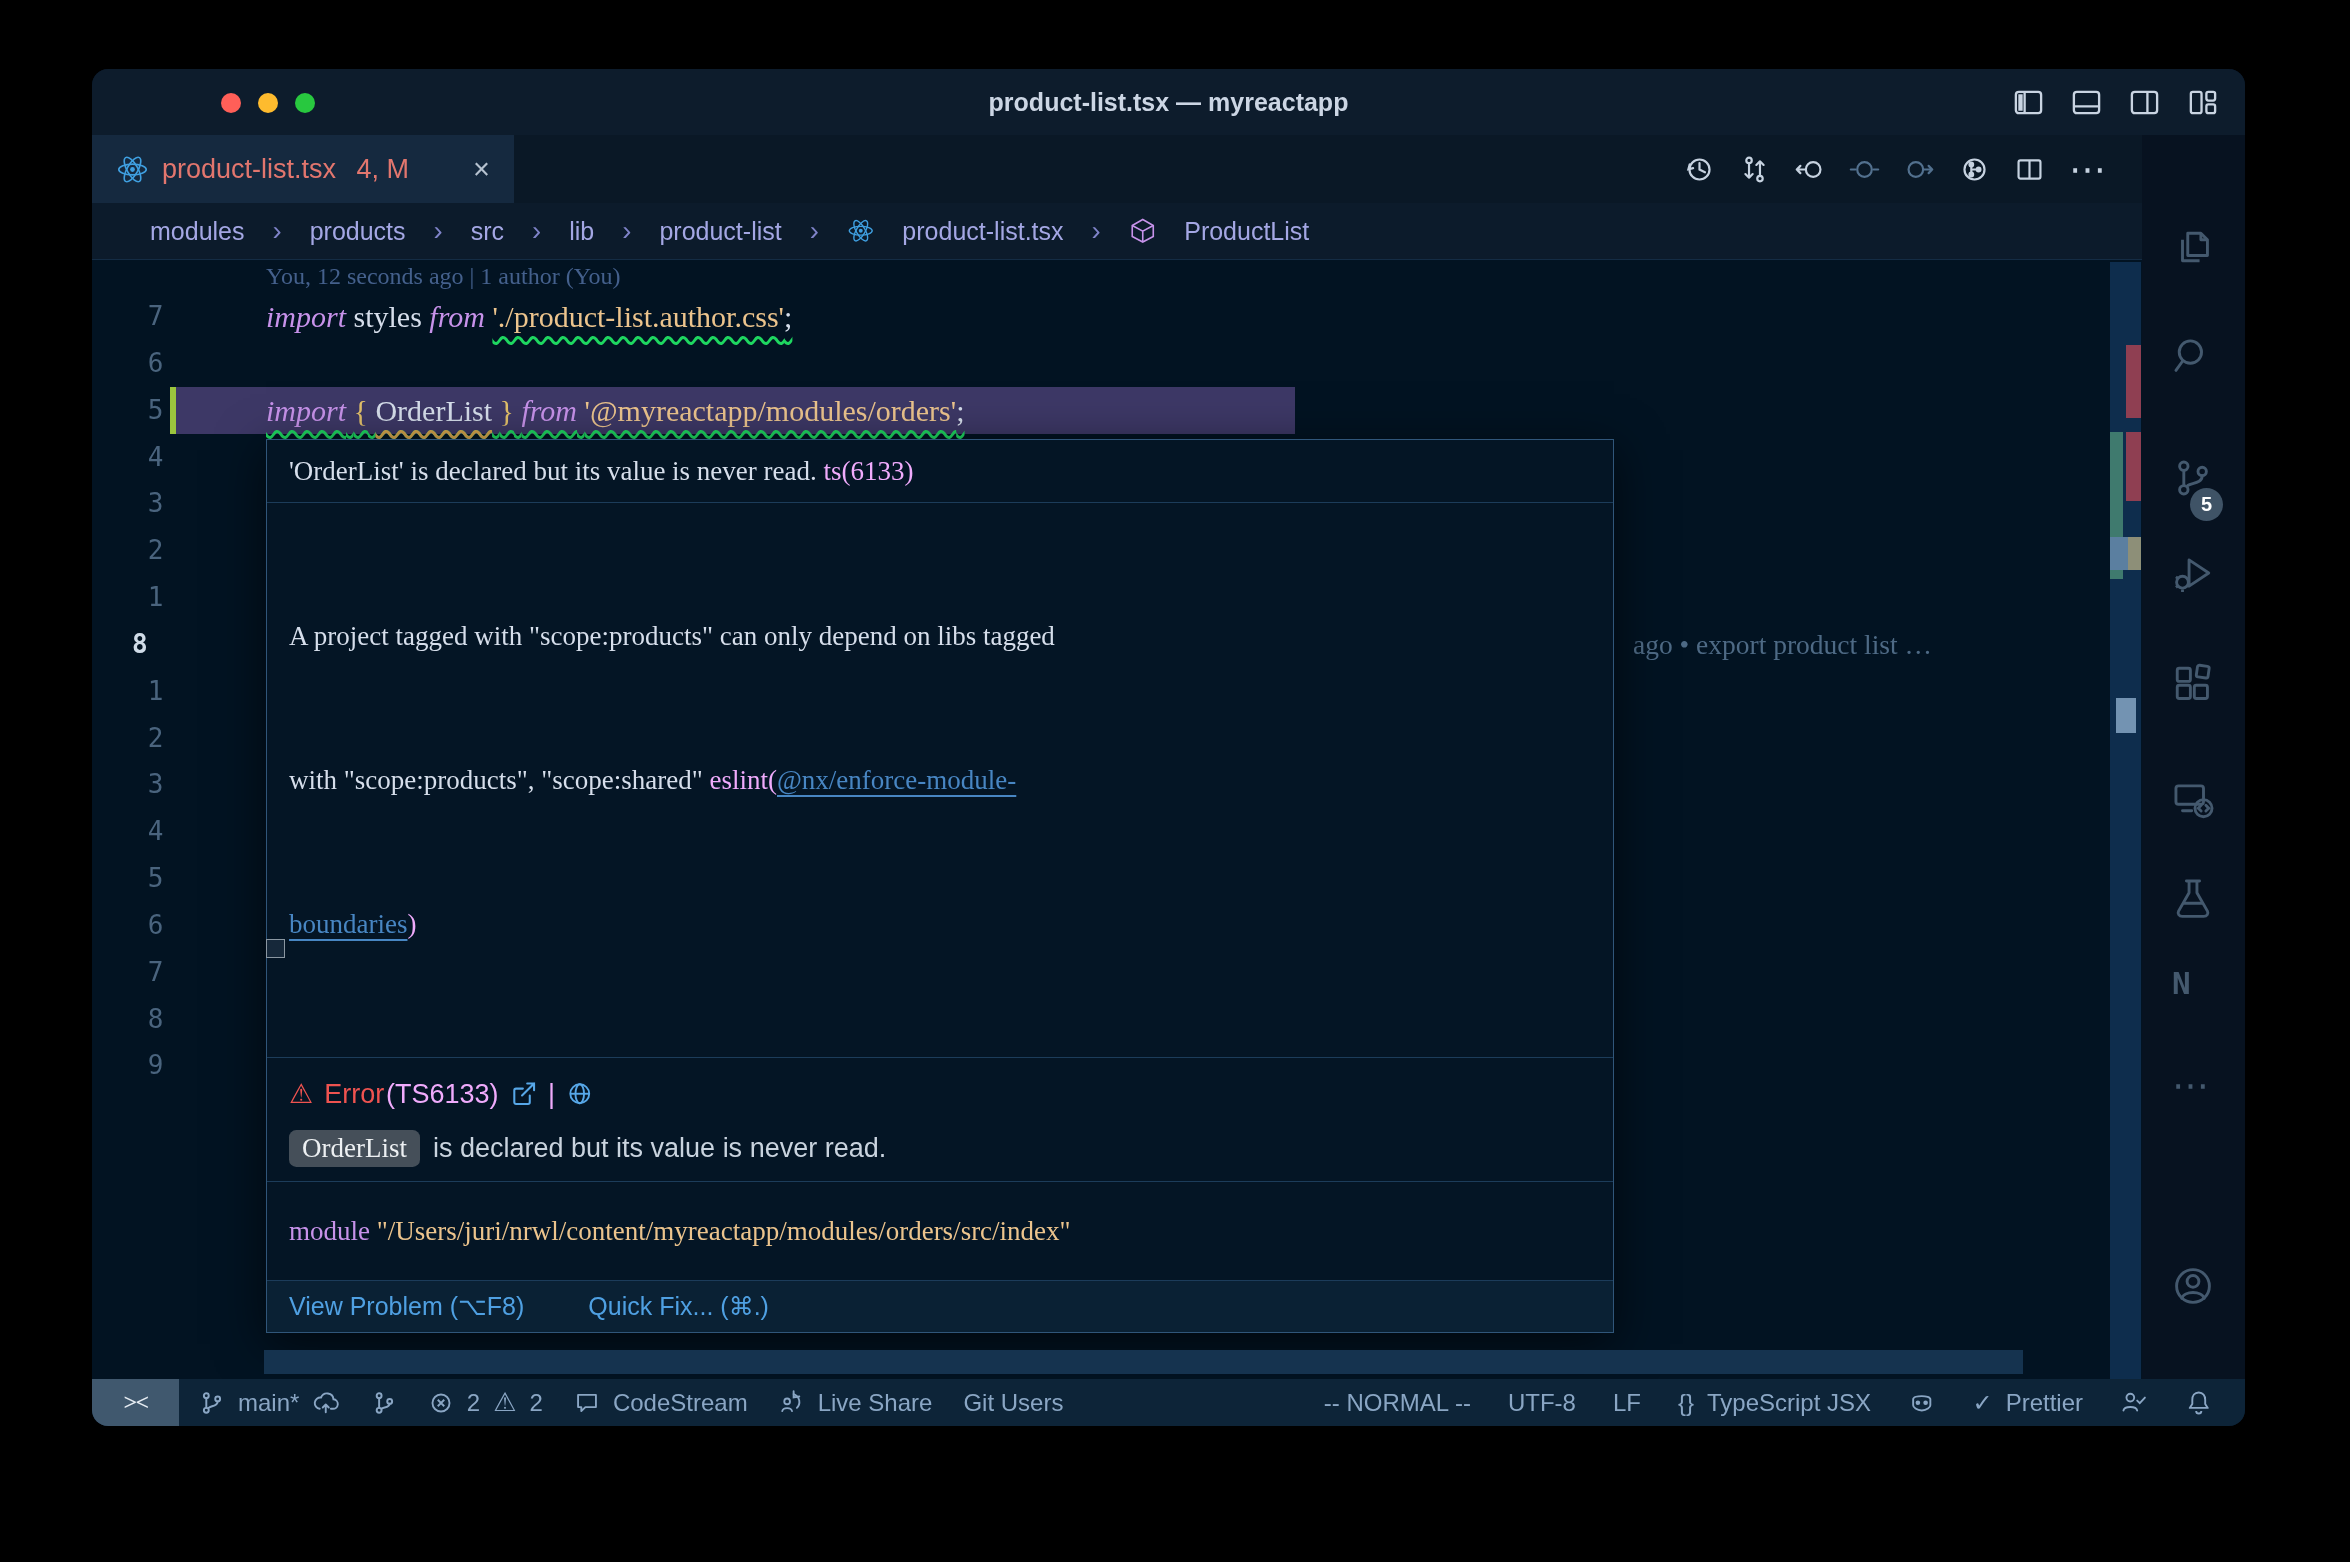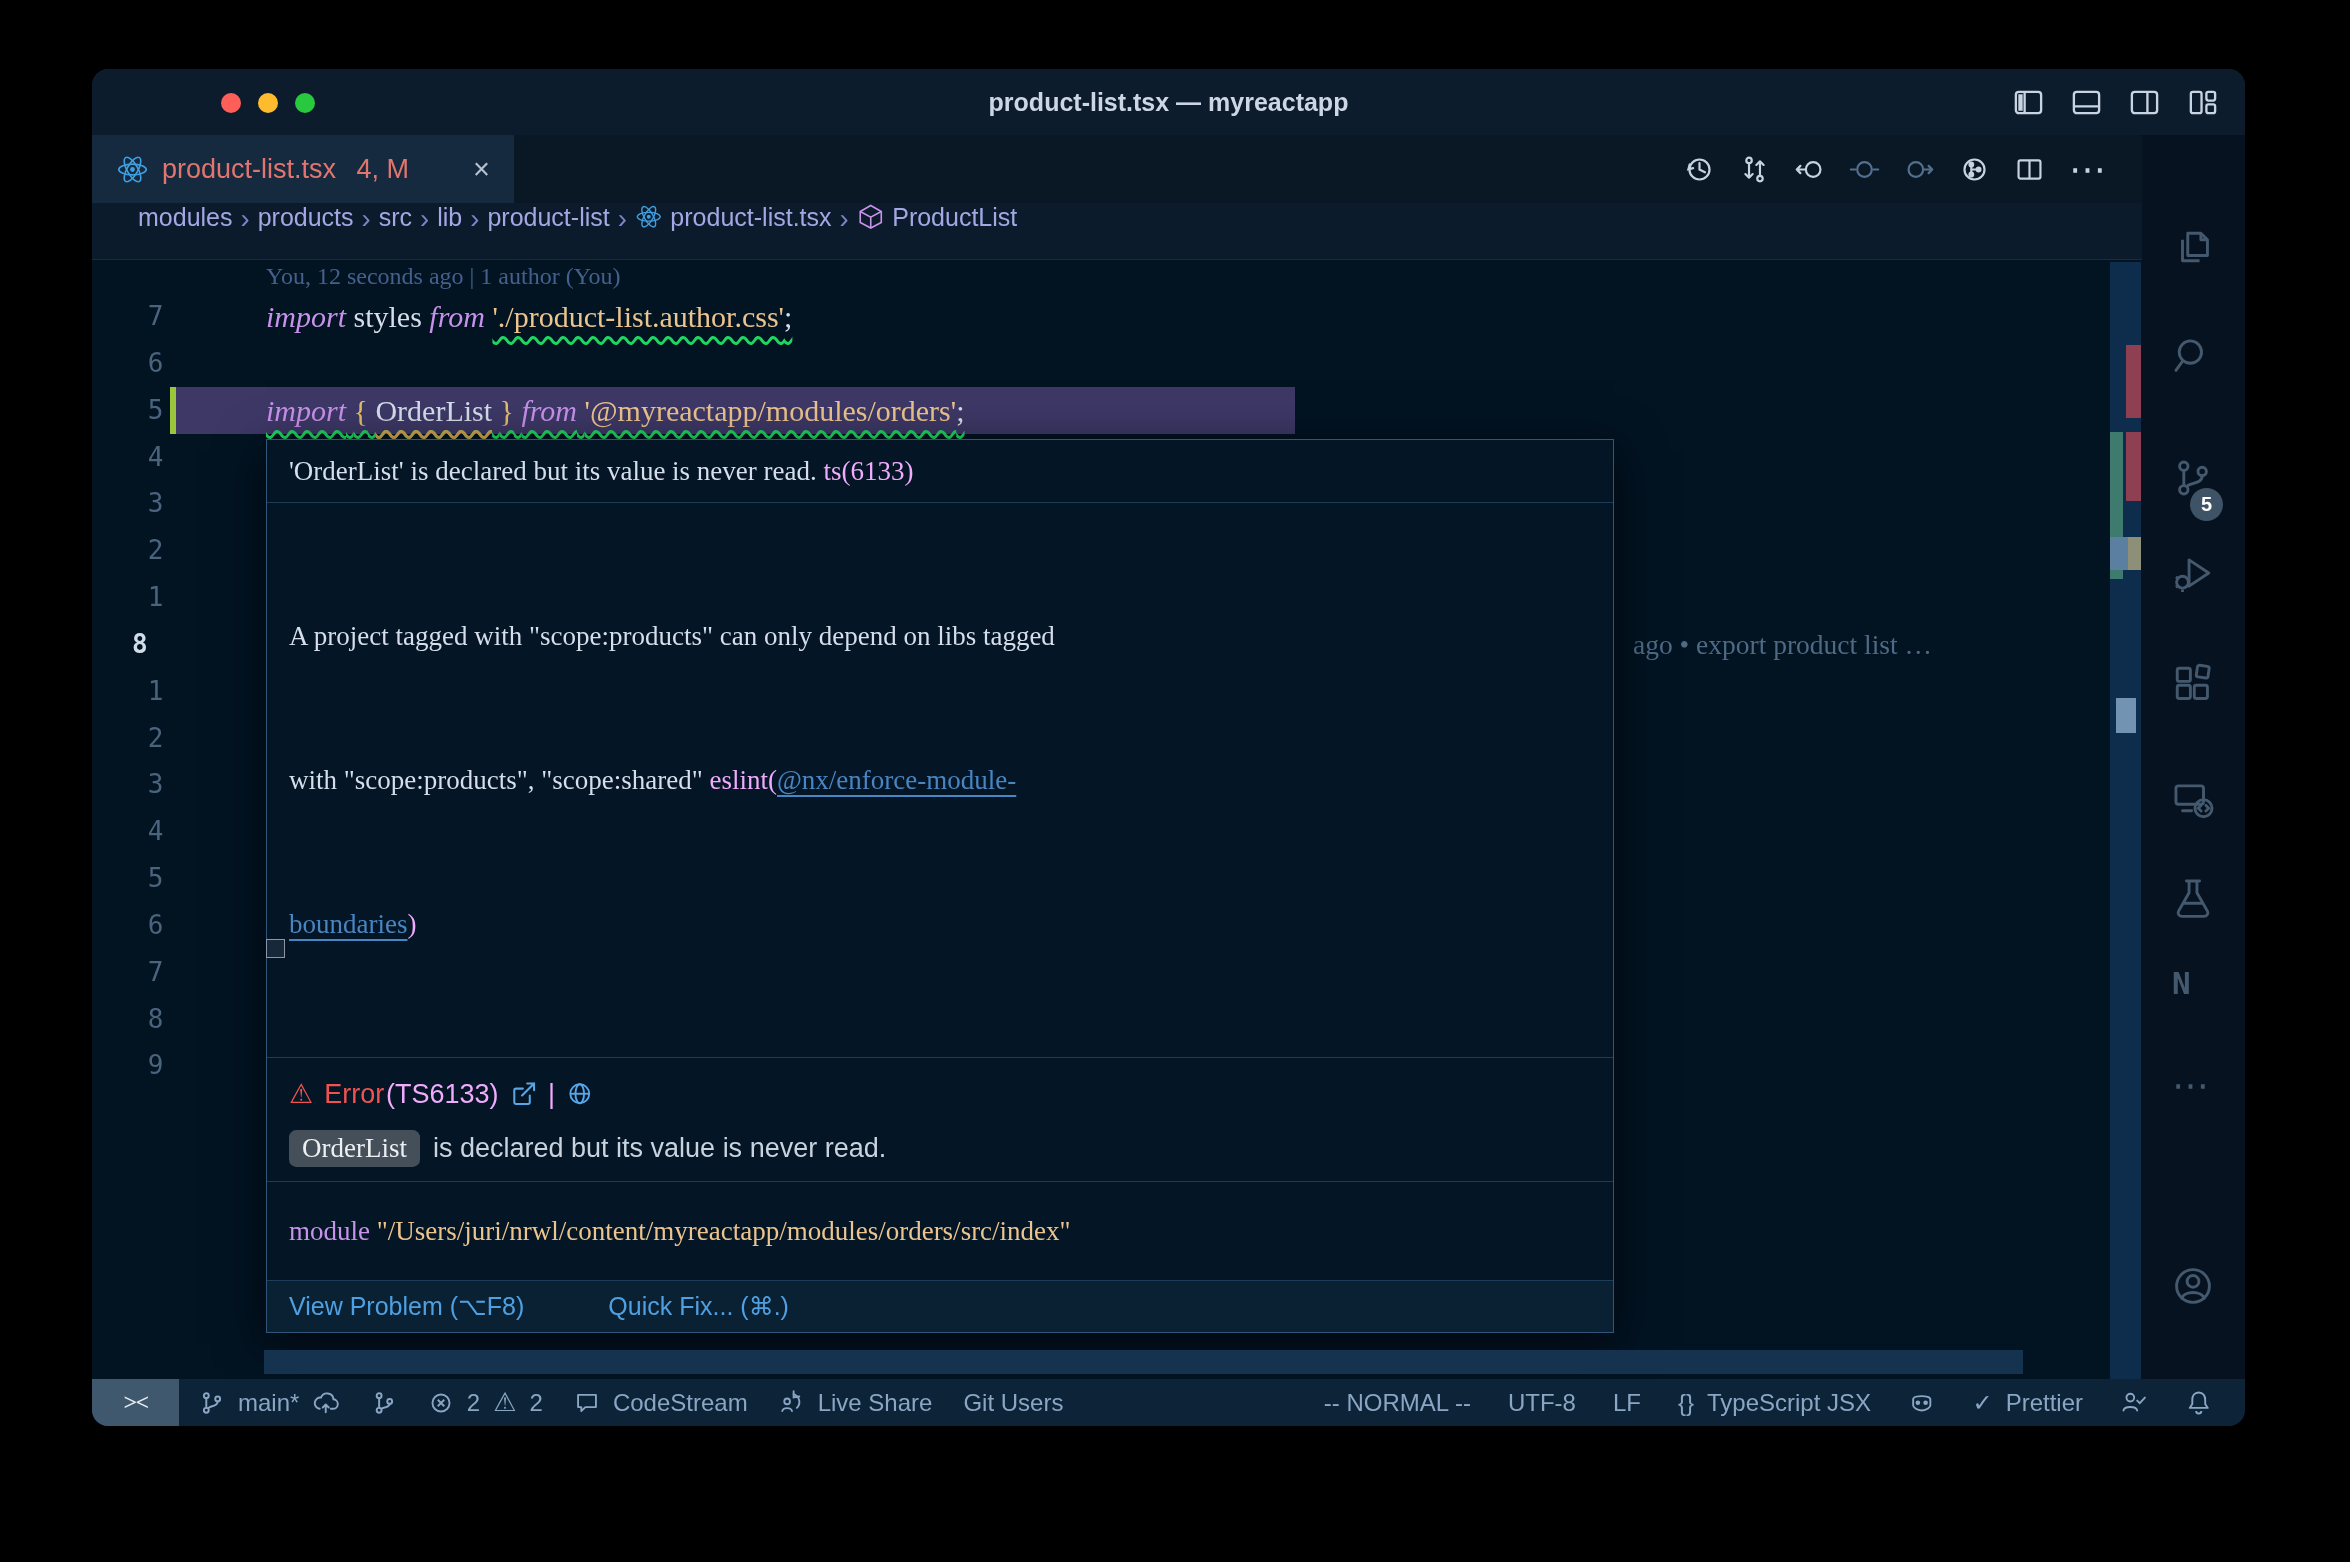--- a/index.html
+++ b/index.html
@@ -18,21 +18,21 @@
   .tabbar{left:0;top:66px;width:2050px;height:68px;background:#0a1826}
   .tab{left:0;top:0;width:422px;height:68px;background:#15293f;display:flex;align-items:center;padding:0 24px;box-sizing:border-box;gap:13px}
   .tablabel{color:#e2766e;font-size:27px;white-space:pre}
   .tabclose{color:#b6c2d0;font-size:29px;margin-left:auto}
   .edtools{top:66px;height:68px;right:139px;display:flex;align-items:center;gap:24px}
   .ico{display:block}
   .tool-b{color:#c6d2e0}.tool-d{color:#52708e}
   .moreglyph{font-size:37px;color:#c6d2e0;line-height:31px}
 
   
-  .bc{left:0;top:134px;width:2050px;height:57px;background:#0c1b2b;border-bottom:0.9px solid #142c44;display:flex;align-items:flex-start;padding-left:46px;box-sizing:border-box;gap:8px;font-size:25px;color:#a4a7e4}
+  .bc{left:0;top:134px;width:2050px;height:57px;background:#0c1b2b;border-bottom:0.9px solid #142c44;display:flex;align-items:center;padding-left:58px;box-sizing:border-box;gap:28px;font-size:25px;color:#a4a7e4}
   .bc .sep{color:#7f83c8;font-size:27.5px}
 
   
   .ln{left:27.5px;width:44px;text-align:right;font-family:"DejaVu Sans Mono",monospace;font-size:26px;color:#4a647e;height:47px;line-height:47px}
   .ln.cur{color:#d0dce8;font-weight:bold;text-align:left;left:40px}
   .crow{left:174px;height:47px;line-height:47px;font-size:30px;white-space:pre;color:#d6deeb}
   .kw{color:#c792ea;font-style:italic}
   .id{color:#d6deeb}
   .str{color:#ecc48d}
   .br{color:#e2c06a}
@@ -42,21 +42,21 @@
   .blameright{left:1541px;top:552px;height:47px;line-height:47px;font-size:27.5px;color:#4e6a85;white-space:pre}
   .linehl{left:84px;top:318px;width:1119px;height:47px;background:#3d3866}
   .gitbar{left:78px;top:318px;width:8.3px;height:47px;background:#9bc53d}
 
   
   .pop{left:174px;top:370px;width:1348px;background:#041525;border:1.8px solid #30567a;box-shadow:0 11px 46px rgba(0,0,0,.6);color:#d6deeb;font-size:27px;box-sizing:border-box}
   .prow1{height:62px;line-height:62px;padding:0 22px;white-space:pre}
   .prow2{padding:13px 22px;line-height:48px;border-top:1.8px solid #1c3c5a;white-space:pre}
   .prow3{padding:11px 22px 14.7px;border-top:1.8px solid #1c3c5a}
   .prow4{height:66px;line-height:66px;padding:16px 22px;border-top:1.8px solid #1c3c5a;white-space:pre}
-  .prow5{height:51px;display:flex;align-items:center;gap:84px;padding:0 22px;border-top:1.8px solid #1c3c5a;background:#0a2134;font-size:25px}
+  .prow5{height:51px;display:flex;align-items:center;gap:64px;padding:0 22px;border-top:1.8px solid #1c3c5a;background:#0a2134;font-size:25px}
   .dim{color:#f0abfc}
   .plink{color:#4886c3;text-decoration:underline;text-underline-offset:5.5px}
   .alink{color:#4fa0e2}
   .errline{display:flex;align-items:center;gap:11px;height:50px;font-size:27px}
   .errred{color:#ef5350}
   .chiprow{margin-top:11px;display:flex;align-items:center;gap:13px;font-size:27px;color:#c9d3de}
   .chip{background:#454f59;border-radius:7.3px;padding:2.8px 13px;color:#edf0f2}
   .resize{left:174px;top:870px;width:16.5px;height:16.5px;background:#16283a;border:1.8px solid #8b97a2}
 
   

